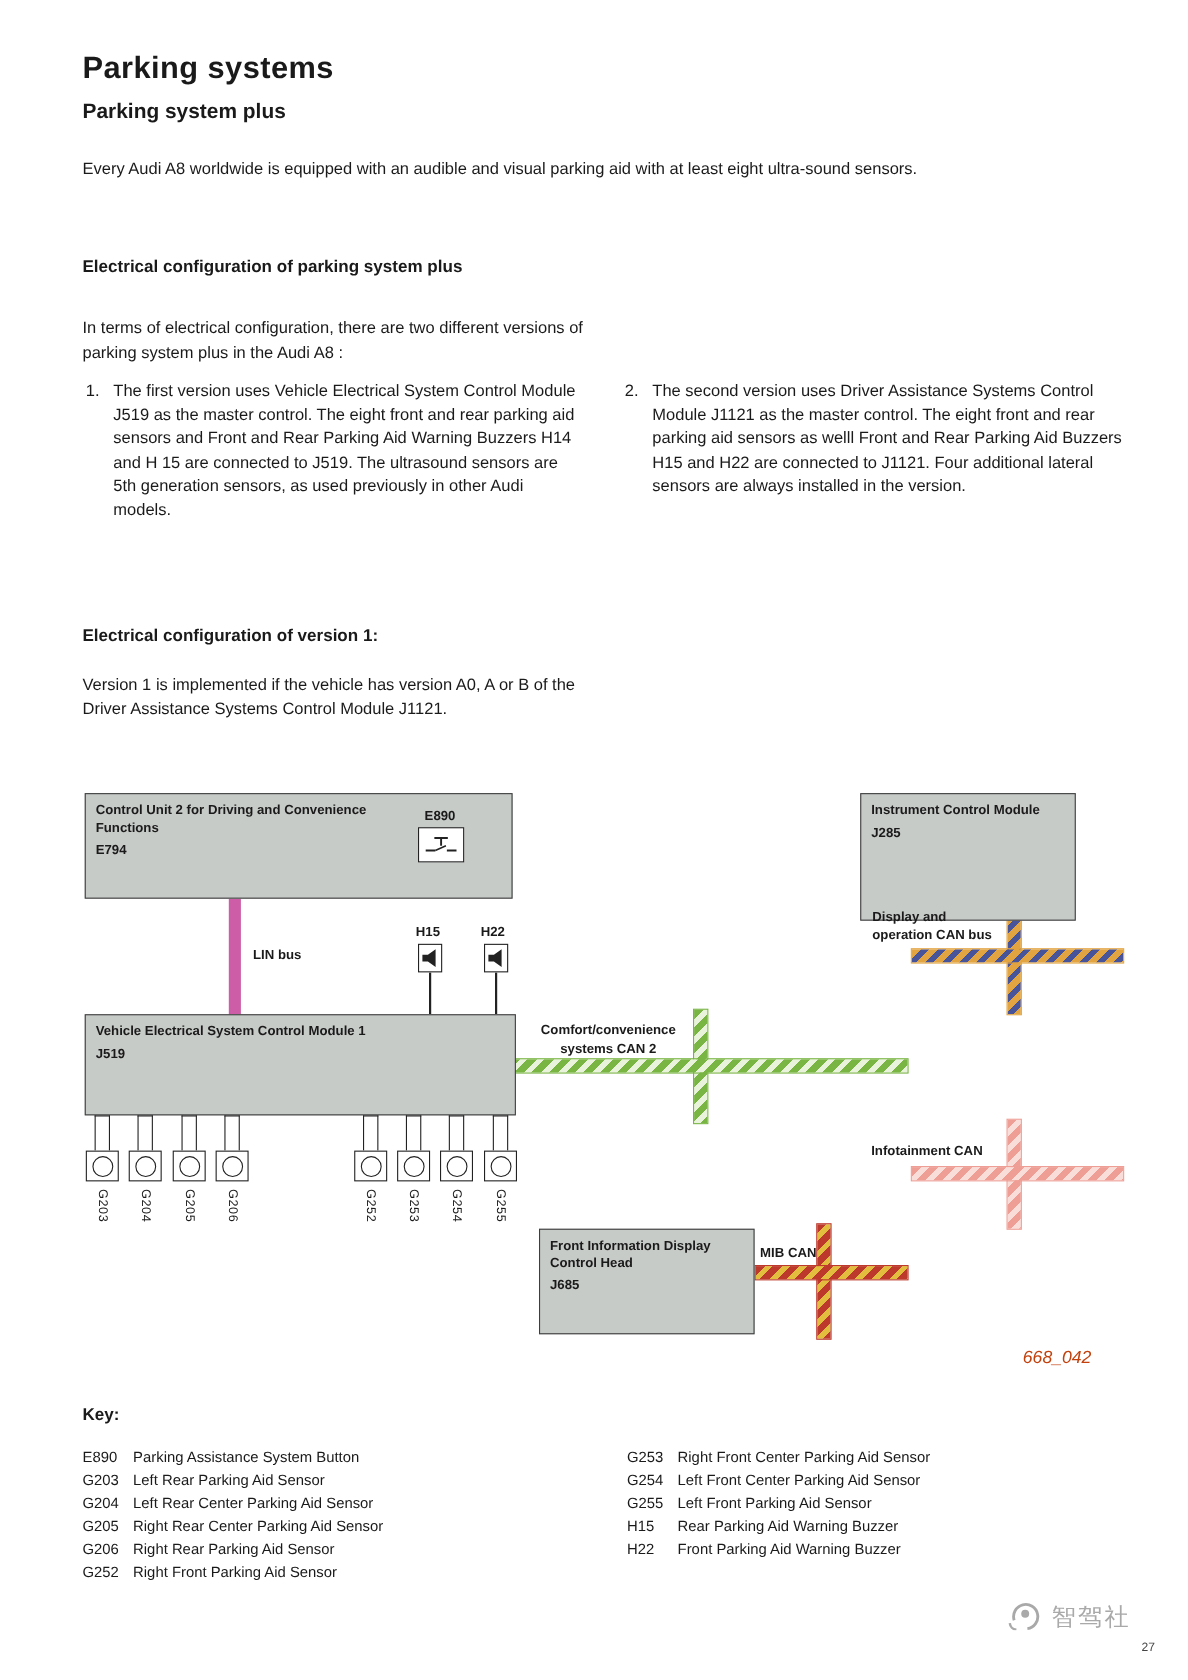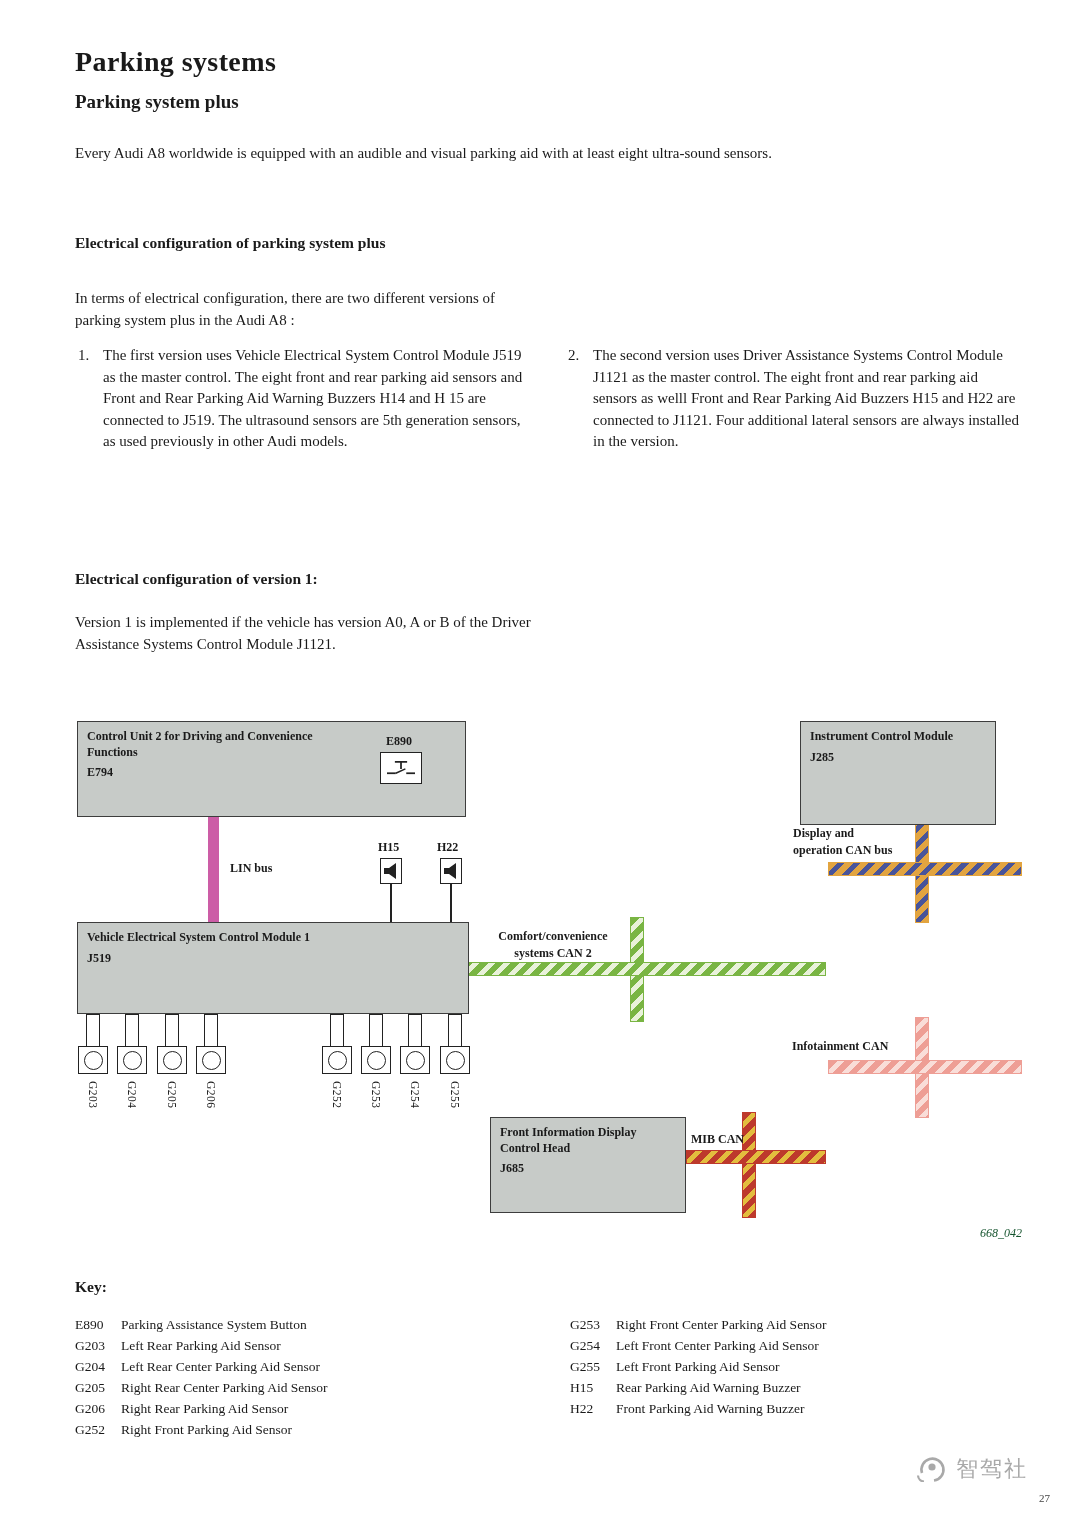--- a/index.html
+++ b/index.html
@@ -1,19 +1,19 @@
 <!DOCTYPE html>
 <html style="--text: #1a1a1a; --box-fill: #c7cbc8; --box-border: #3d3d3d; --lin-bus: #cc5da6; --can-orange: #e2a440; --can-orange-dark: #48549a; --can-green: #79b543; --can-green-light: #e9f2da; --can-pink: #ee9e95; --can-pink-light: #f9ddd8; --can-red: #bd392c; --can-yellow: #e3bd3e; --watermark: #a9a9a9;"><head>
 <meta charset="utf-8">
 <style>
   * { margin:0; padding:0; box-sizing:border-box; }
   html,body { background:#ffffff; }
   .page {
     position:relative; width:1080px; height:1527px; background:#fff;
-    font-family:Liberation Serif, serif; color:var(--text,#1a1a1a);
+    font-family:Liberation Sans, sans-serif; color:var(--text,#1a1a1a);
     overflow:hidden;
   }
   .abs { position:absolute; }
   .title { font-size:28px; font-weight:bold; letter-spacing:0.4px; }
   .subtitle { font-size:19px; font-weight:bold; }
   .h3 { font-size:15.5px; font-weight:bold; }
   .body { font-size:15px; line-height:21.5px; }
   .list-item { display:flex; font-size:15px; line-height:21.5px; }
   .list-item .num { flex:none; width:25px; }
 
@@ -38,21 +38,21 @@
   .fork { position:absolute; width:14px; height:32px;
           border-left:1.6px solid #222; border-right:1.6px solid #222; border-top:1.6px solid #222; }
   .sensor-box { position:absolute; width:30px; height:28px; background:#fff; border:1.6px solid #222;
                 display:flex; align-items:center; justify-content:center; }
   .sensor-circle { width:19px; height:19px; border:1.6px solid #222; border-radius:50%; }
   .sensor-label { position:absolute; font-size:11.5px; writing-mode:vertical-rl; letter-spacing:0.5px; }
   .speaker-box { position:absolute; width:22px; height:26px; background:#fff; border:1.6px solid #222;
                  display:flex; align-items:center; justify-content:center; }
   .e890-box { position:absolute; width:42px; height:32px; background:#fff; border:1.6px solid #222;
               display:flex; align-items:center; justify-content:center; }
-  .fig-num { position:absolute; font-size:12px; font-style:italic; color:#14532d; text-align:right; }
+  .fig-num { position:absolute; font-size:16px; font-style:italic; color:#c2410c; text-align:center; }
 
   
   .key-col { display:block; }
   .key-row { display:flex; font-size:13.5px; line-height:21px; }
   .key-code { flex:none; width:46px; }
 
   
   .watermark { display:flex; align-items:center; gap:7px; color:var(--watermark,#a9a9a9); }
   .wm-text { font-size:22px; letter-spacing:2px; }
   .page-number { font-size:11px; color:#444; }
@@ -94,21 +94,21 @@
     <div class="bus bus-redyellow" style="left:686px;top:435px;width:140px;height:14px"></div>
 
     <div class="conn" style="left:390px;top:169px;height:38px"></div>
     <div class="conn" style="left:450px;top:169px;height:38px"></div>
 
     <div class="dbox" style="left:77px;top:6px;width:389px;height:96px">
       <div class="dbox-label">Control Unit 2 for Driving and Convenience
 Functions</div>
       <div class="dbox-code">E794</div>
     </div>
-    <div class="dbox" style="left:800px;top:6px;width:196px;height:104px">
+    <div class="dbox" style="left:782px;top:6px;width:196px;height:116px">
       <div class="dbox-label">Instrument Control Module</div>
       <div class="dbox-code">J285</div>
     </div>
     <div class="dbox" style="left:77px;top:207px;width:392px;height:92px">
       <div class="dbox-label">Vehicle Electrical System Control Module 1</div>
       <div class="dbox-code">J519</div>
     </div>
     <div class="dbox" style="left:490px;top:402px;width:196px;height:96px">
       <div class="dbox-label">Front Information Display
 Control Head</div>

